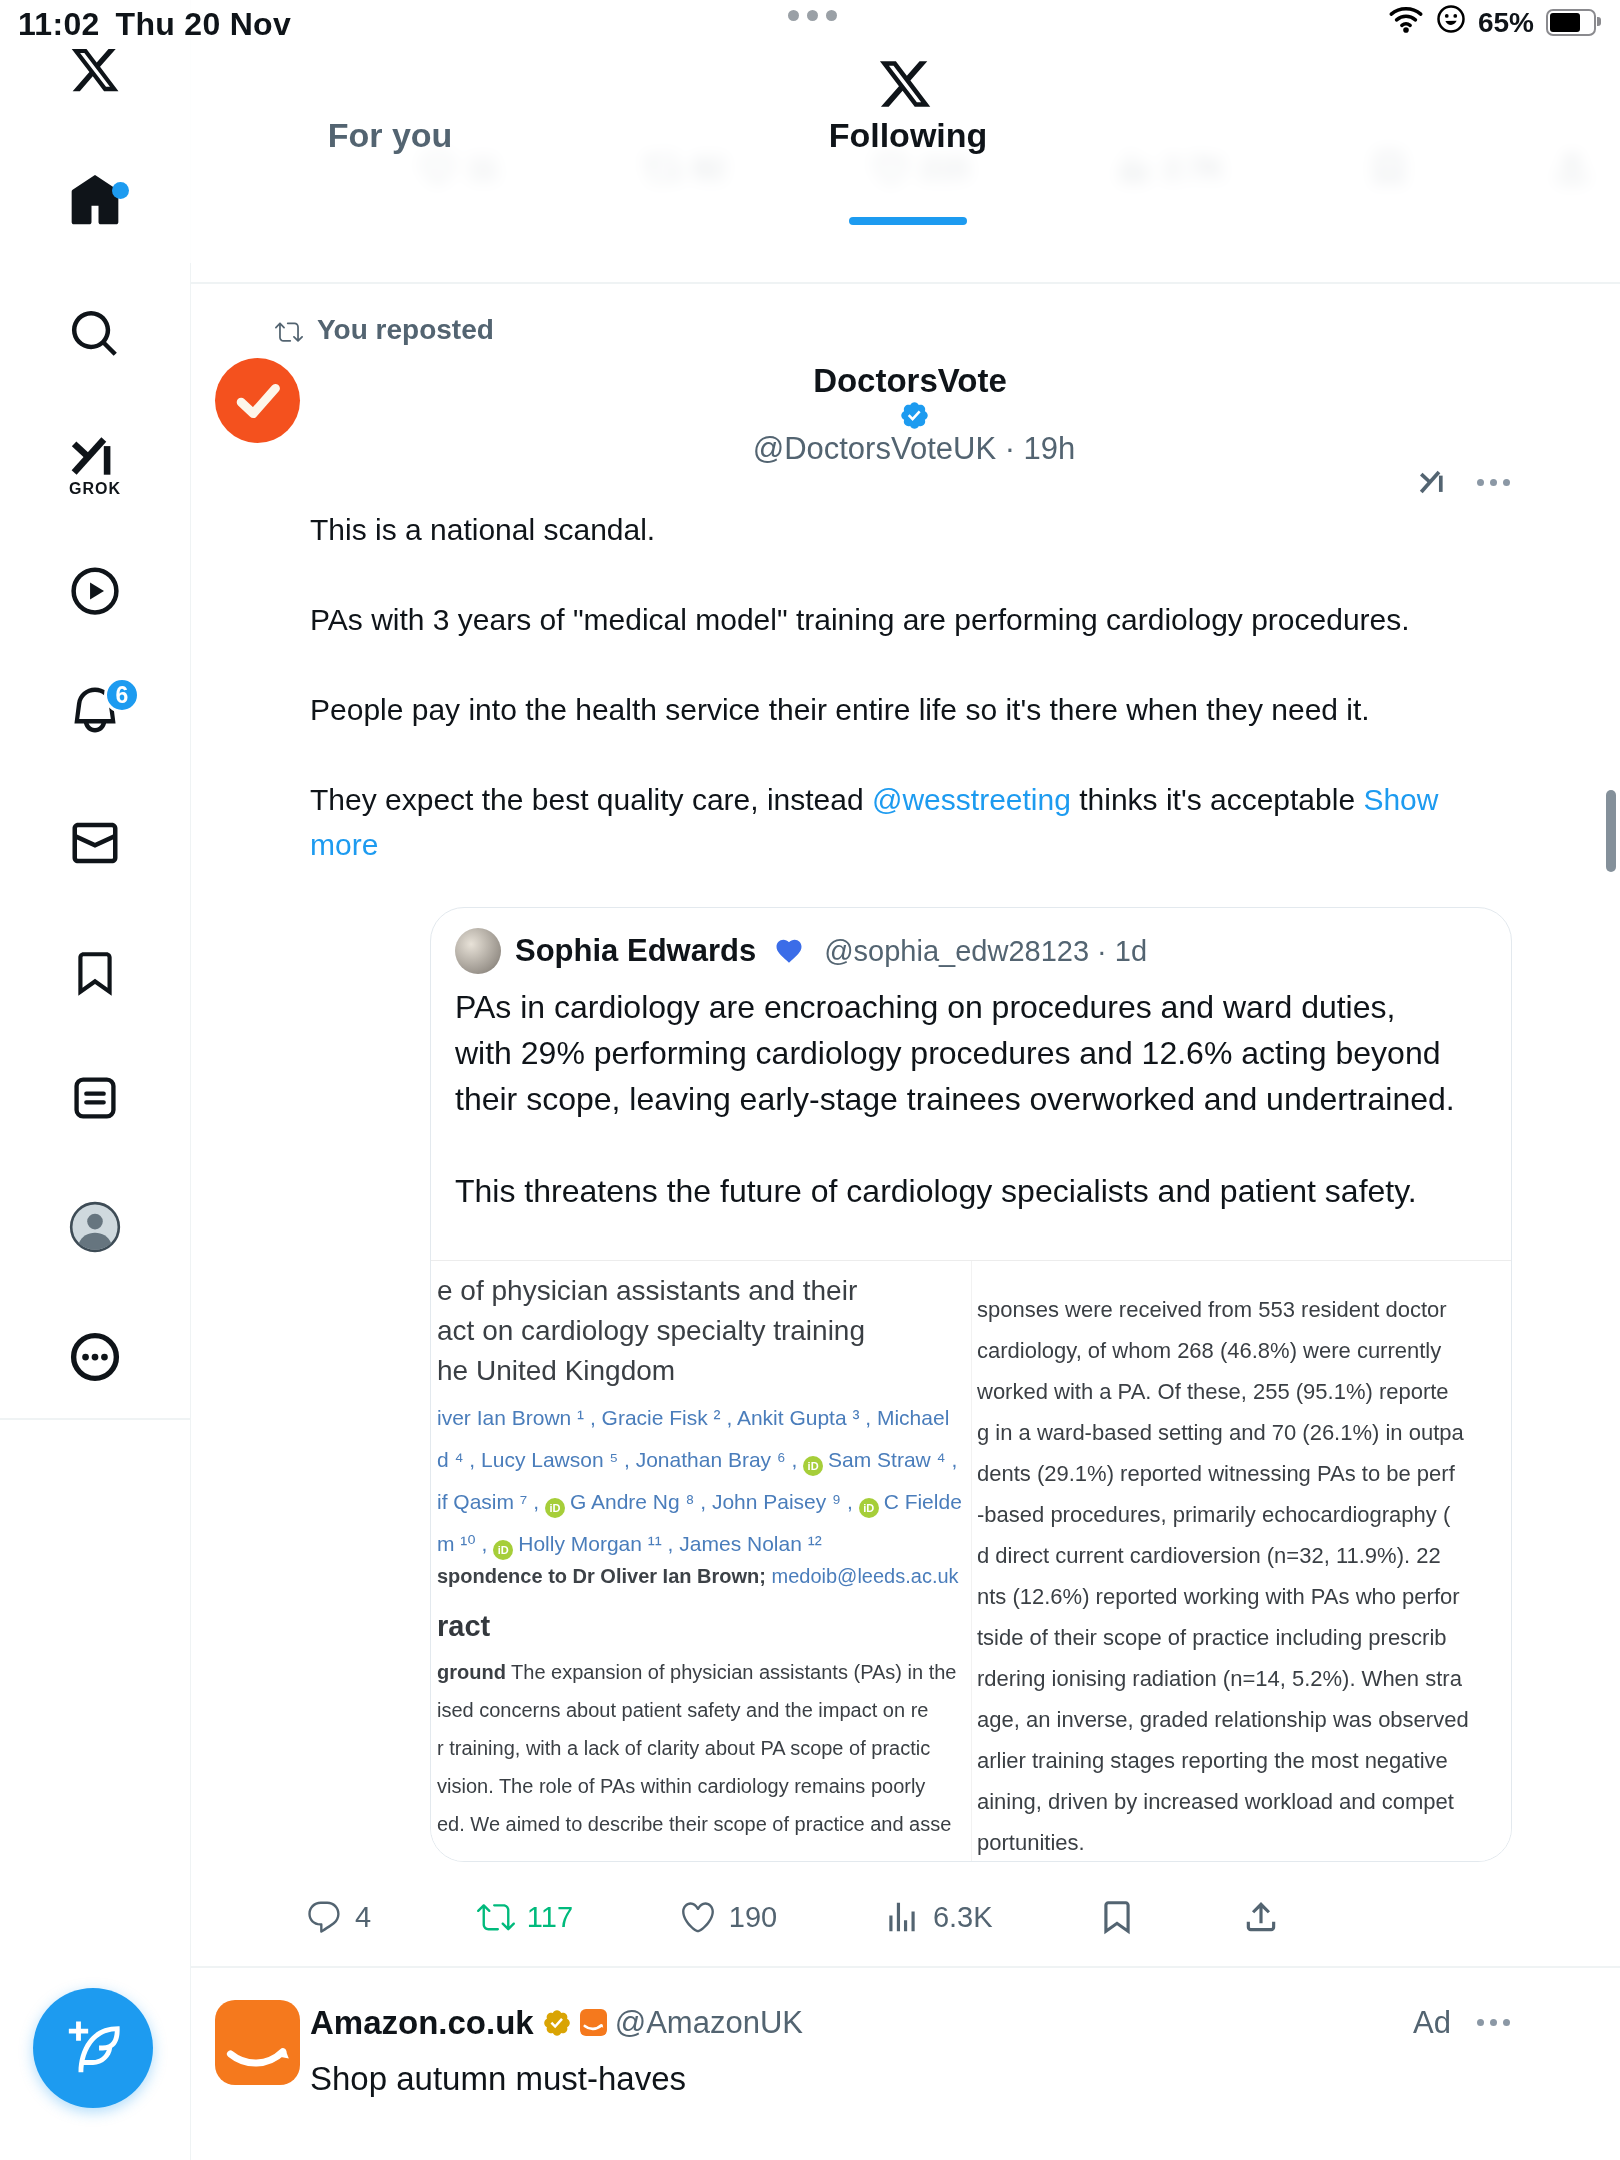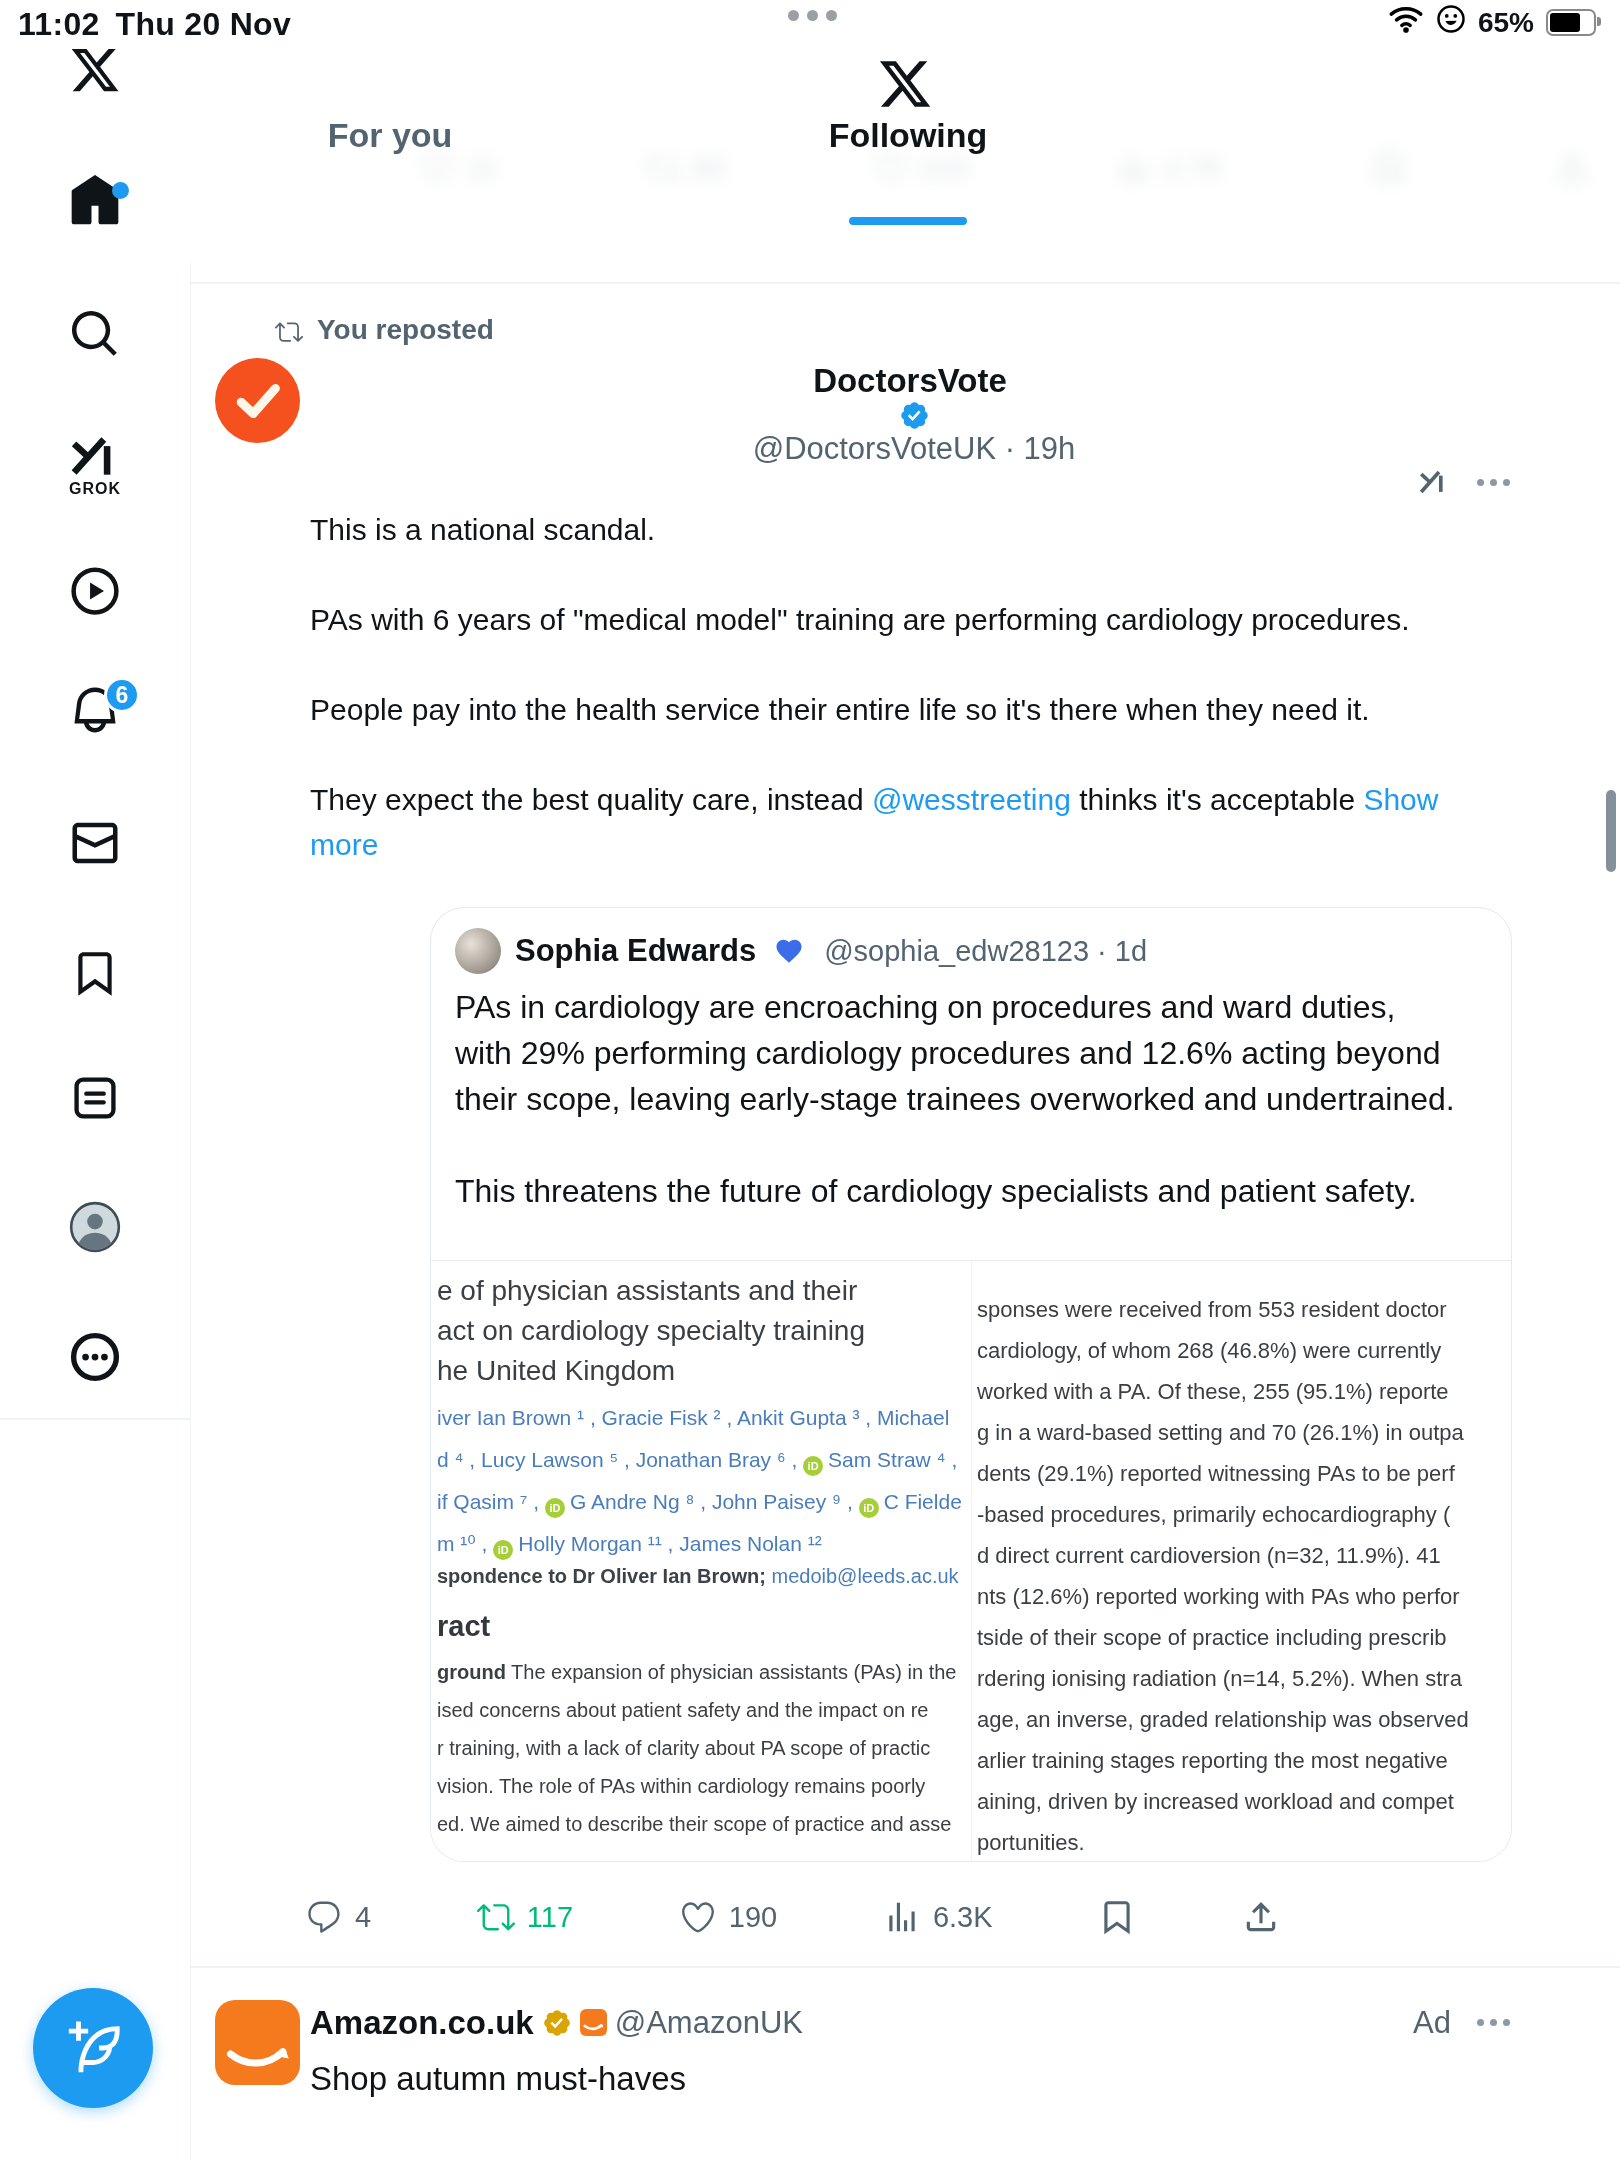--- a/index.html
+++ b/index.html
@@ -297,21 +297,21 @@
           <span class="dots3">
               <i></i>
               <i></i>
               <i></i>
             </span>
         </span>
       </div>
 
       <div class="tw-body">
         <p>This is a national scandal.</p>
-        <p>PAs with 6 years of "medical model" training are performing cardiology procedures.</p>
+        <p>PAs with 3 years of "medical model" training are performing cardiology procedures.</p>
         <p>People pay into the health service their entire life so it's there when they need it.</p>
         <p><span>They expect the best quality care, instead </span><span class="link">@wesstreeting</span><span> thinks it's acceptable </span><span class="link">Show more</span></p>
 
         <div class="qcard">
           <div class="q-head">
             <span class="q-avatar"></span>
             <span class="q-name">Sophia Edwards</span>
             <span class="q-heart">
               <svg width="30" height="30" viewBox="0 0 24 24">
                   <path fill="#3b6de8" d="M12 21.35l-1.45-1.32C5.4 15.36 2 12.28 2 8.5 2 5.42 4.42 3 7.5 3c1.74 0 3.41.81 4.5 2.09C13.09 3.81 14.76 3 16.5 3 19.58 3 22 5.42 22 8.5c0 3.78-3.4 6.86-8.55 11.54L12 21.35z"></path>
@@ -346,21 +346,21 @@
                 <div>ed. We aimed to describe their scope of practice and asse</div>
               </div>
             </div>
             <div class="p-right">
               <div>sponses were received from 553 resident doctor</div>
               <div>cardiology, of whom 268 (46.8%) were currently</div>
               <div>worked with a PA. Of these, 255 (95.1%) reporte</div>
               <div>g in a ward-based setting and 70 (26.1%) in outpa</div>
               <div>dents (29.1%) reported witnessing PAs to be perf</div>
               <div>-based procedures, primarily echocardiography (</div>
-              <div>d direct current cardioversion (n=32, 11.9%). 41</div>
+              <div>d direct current cardioversion (n=32, 11.9%). 22</div>
               <div>nts (12.6%) reported working with PAs who perfor</div>
               <div>tside of their scope of practice including prescrib</div>
               <div>rdering ionising radiation (n=14, 5.2%). When stra</div>
               <div>age, an inverse, graded relationship was observed</div>
               <div>arlier training stages reporting the most negative</div>
               <div>aining, driven by increased workload and compet</div>
               <div>portunities.</div>
             </div>
           </div>
         </div>

